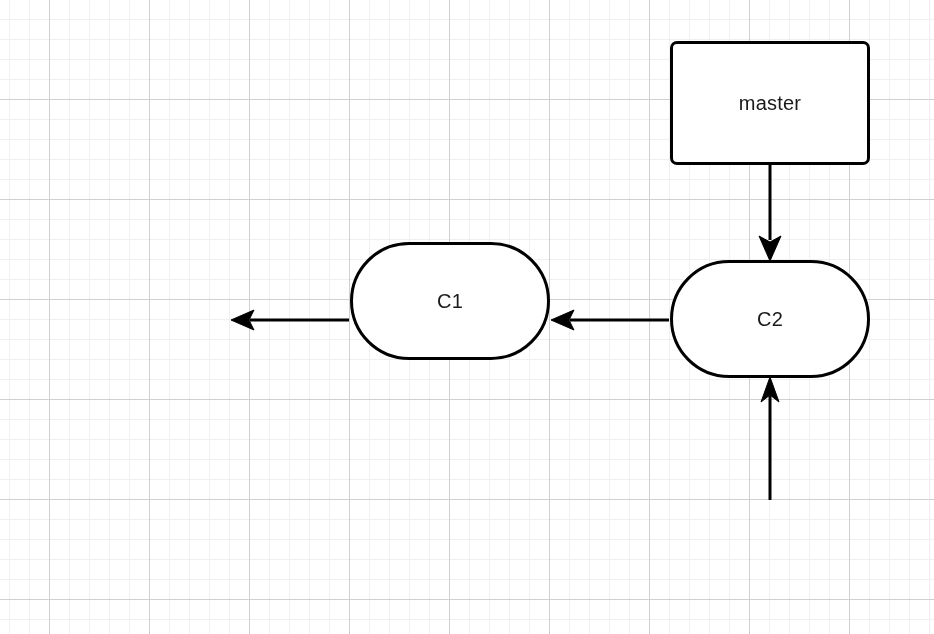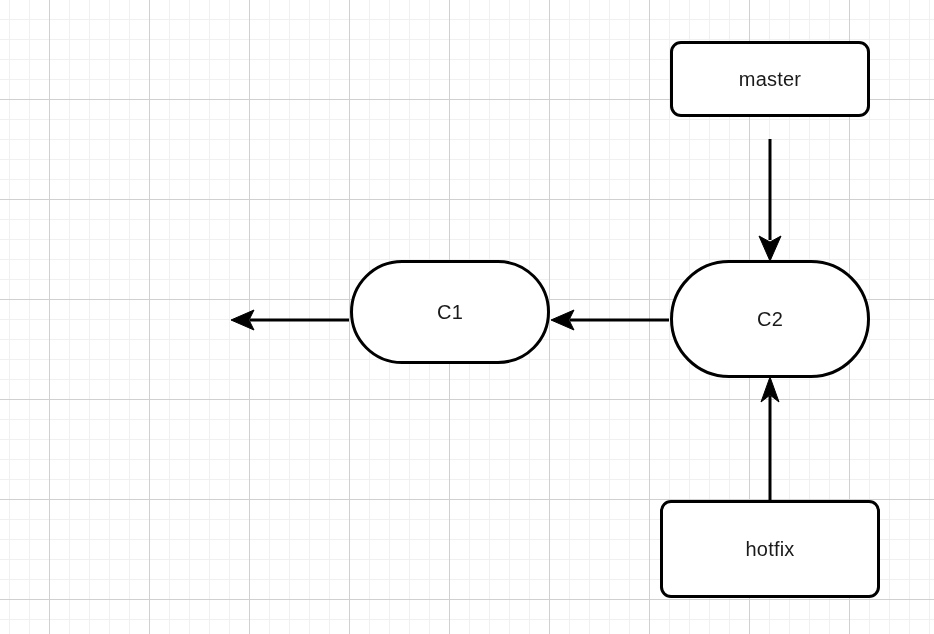--- a/index.html
+++ b/index.html
@@ -85,29 +85,26 @@
     </g>
 
     <g>
       <line x1="770" y1="500" x2="770" y2="396" stroke="#000000" stroke-width="3"></line>
       <path d="M 770 377 L 761 402 L 770 395 L 779 402 Z" fill="#000000" stroke="#000000" stroke-width="1" stroke-linejoin="round"></path>
     </g>
 
   </svg>
 
 
-  <div class="node shape-stadium" style="left:350px; top:260px; width:200px; height:104px;">
+  <div class="node shape-stadium" style="left:350px; top:242px; width:200px; height:118px;">
     <span class="node-label">C1</span>
   </div>
 
   <div class="node shape-stadium" style="left:670px; top:260px; width:200px; height:118px;">
     <span class="node-label">C2</span>
   </div>
 
-  <div class="node shape-rounded-rect" style="left:670px; top:41px; width:200px; height:76px;">
+  <div class="node shape-rounded-rect" style="left:670px; top:41px; width:200px; height:124px;border-radius:7px;">
     <span class="node-label">master</span>
   </div>
 
-  <div class="node shape-rounded-rect" style="left:660px; top:500px; width:220px; height:98px;">
-    <span class="node-label">hotfix</span>
-  </div>
 
 </div>
 
 </body></html>

